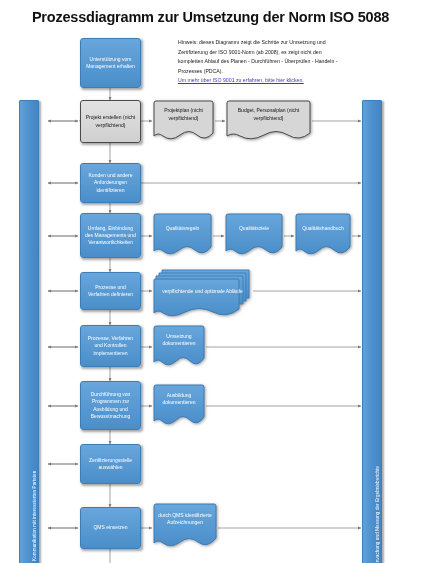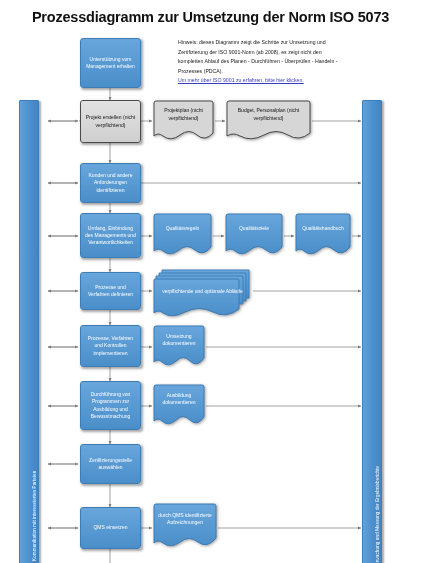--- a/index.html
+++ b/index.html
@@ -99,21 +99,21 @@
     pointer-events:none;
   }
   .doc-blue .doc-text{color:#ffffff;}
   .doc-grey .doc-text{color:#141414;}
 </style>
 </head>
 <body>
 
 <div id="page">
 
-  <div class="title">Prozessdiagramm zur Umsetzung der Norm ISO 5073</div>
+  <div class="title">Prozessdiagramm zur Umsetzung der Norm ISO 5088</div>
 
   <div class="note">Hinweis: dieses Diagramm zeigt die Schritte zur Umsetzung und Zertifizierung der ISO 9001-Norm (ab 2008), es zeigt nicht den kompletten Ablauf des Planen - Durchführen - Überprüfen - Handeln - Prozesses (PDCA).</div>
   <div class="note-link">Um mehr über ISO 9001 zu erfahren, bitte hier klicken.</div>
 
   <div class="sidebar" id="bar-left">
     <div class="sidebar-label" id="lbl-left" style="left: 12px; top: 460px; transform: rotate(-90deg);">Kommunikation mit interessierten Parteien</div>
   </div>
   <div class="sidebar" id="bar-right">
     <div class="sidebar-label" id="lbl-right" style="left: 12px; top: 470px; transform: rotate(-90deg);">Überwachung und Messung der Ergebnisberichte</div>
   </div>

